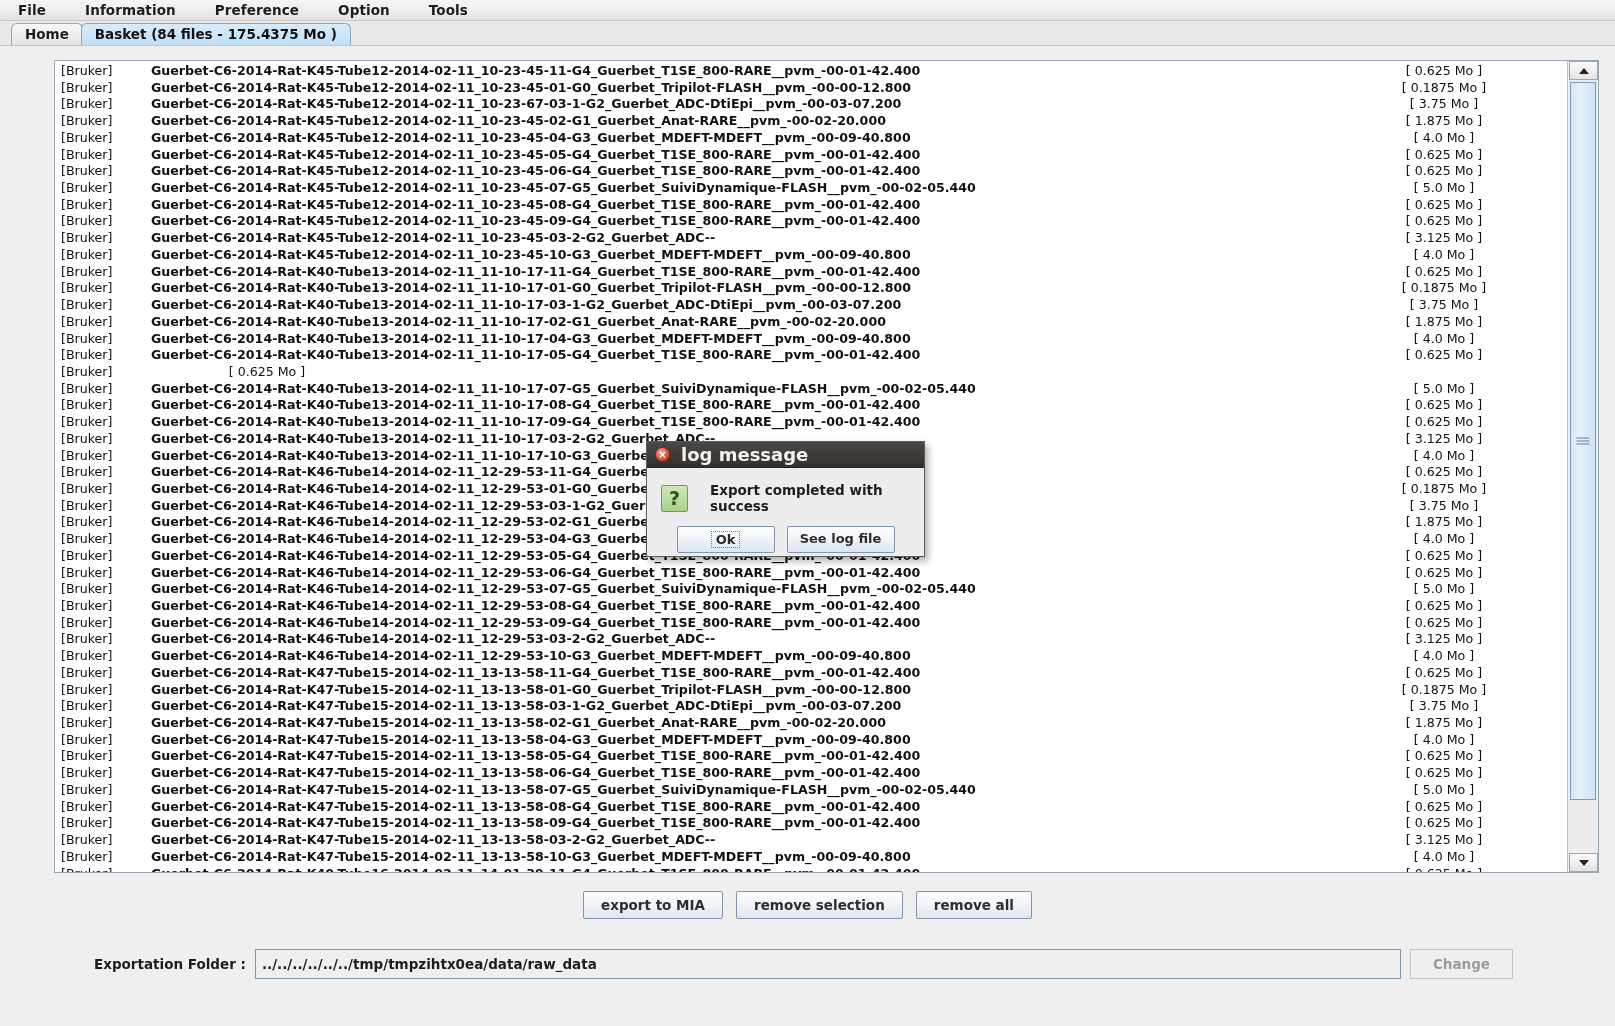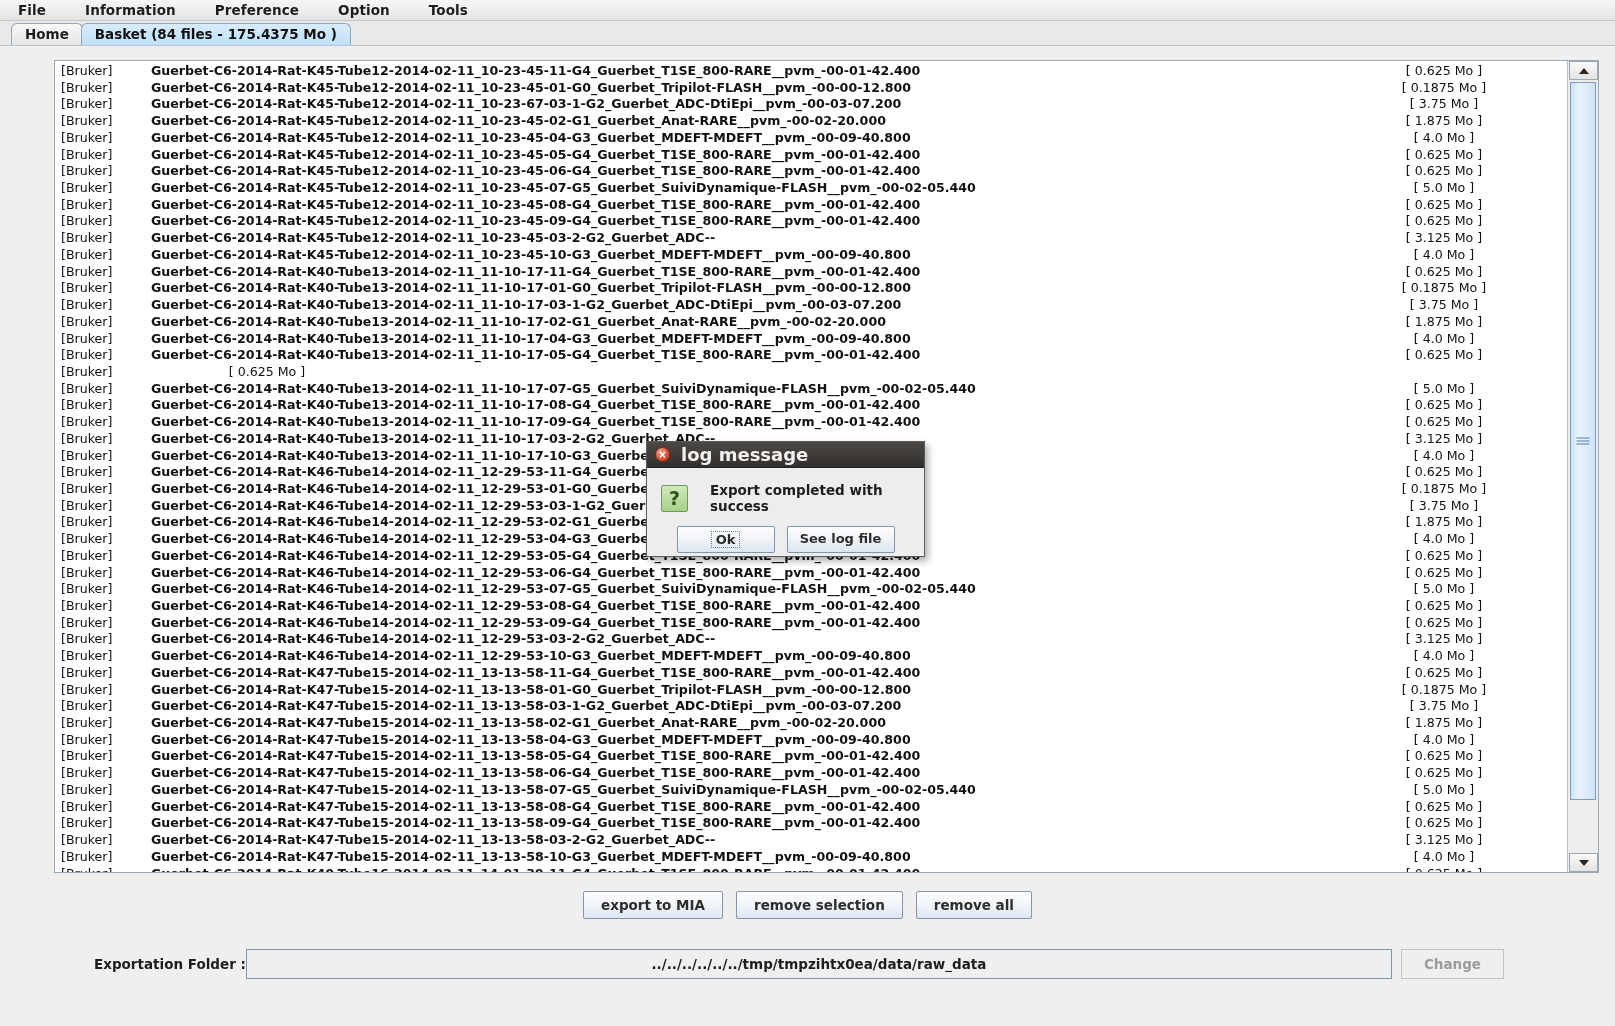--- a/index.html
+++ b/index.html
@@ -121,25 +121,25 @@
   
   .folderrow {
     position: absolute; left: 0; top: 900px; width: 1615px; height: 36px;
     display: flex; align-items: center;
   }
   .folderlabel {
     margin-left: 94px; font-size: 13.5px; font-weight: bold; color: #1d1d1d;
     white-space: nowrap;
   }
   .folderinput {
-    width: 1146px; height: 30px;
+    margin-left: 9px; width: 1146px; height: 30px;
     background: #efefef; border: 1px solid #8295ad;
     font-family: "DejaVu Sans", sans-serif;
     font-size: 13.5px; font-weight: bold; color: #1d1d1d;
-    padding: 0 6px; outline: none; text-align: center;
+    padding: 0 6px; outline: none;
   }
   .changebtn {
     margin-left: 9px;
     font-family: "DejaVu Sans", sans-serif;
     font-size: 13.5px; font-weight: bold; color: #9b9b9b;
     padding: 6px 22px;
     background: #efefef; border: 1px solid #c2c2c2;
     border-radius: 0; cursor: default;
   }
 

